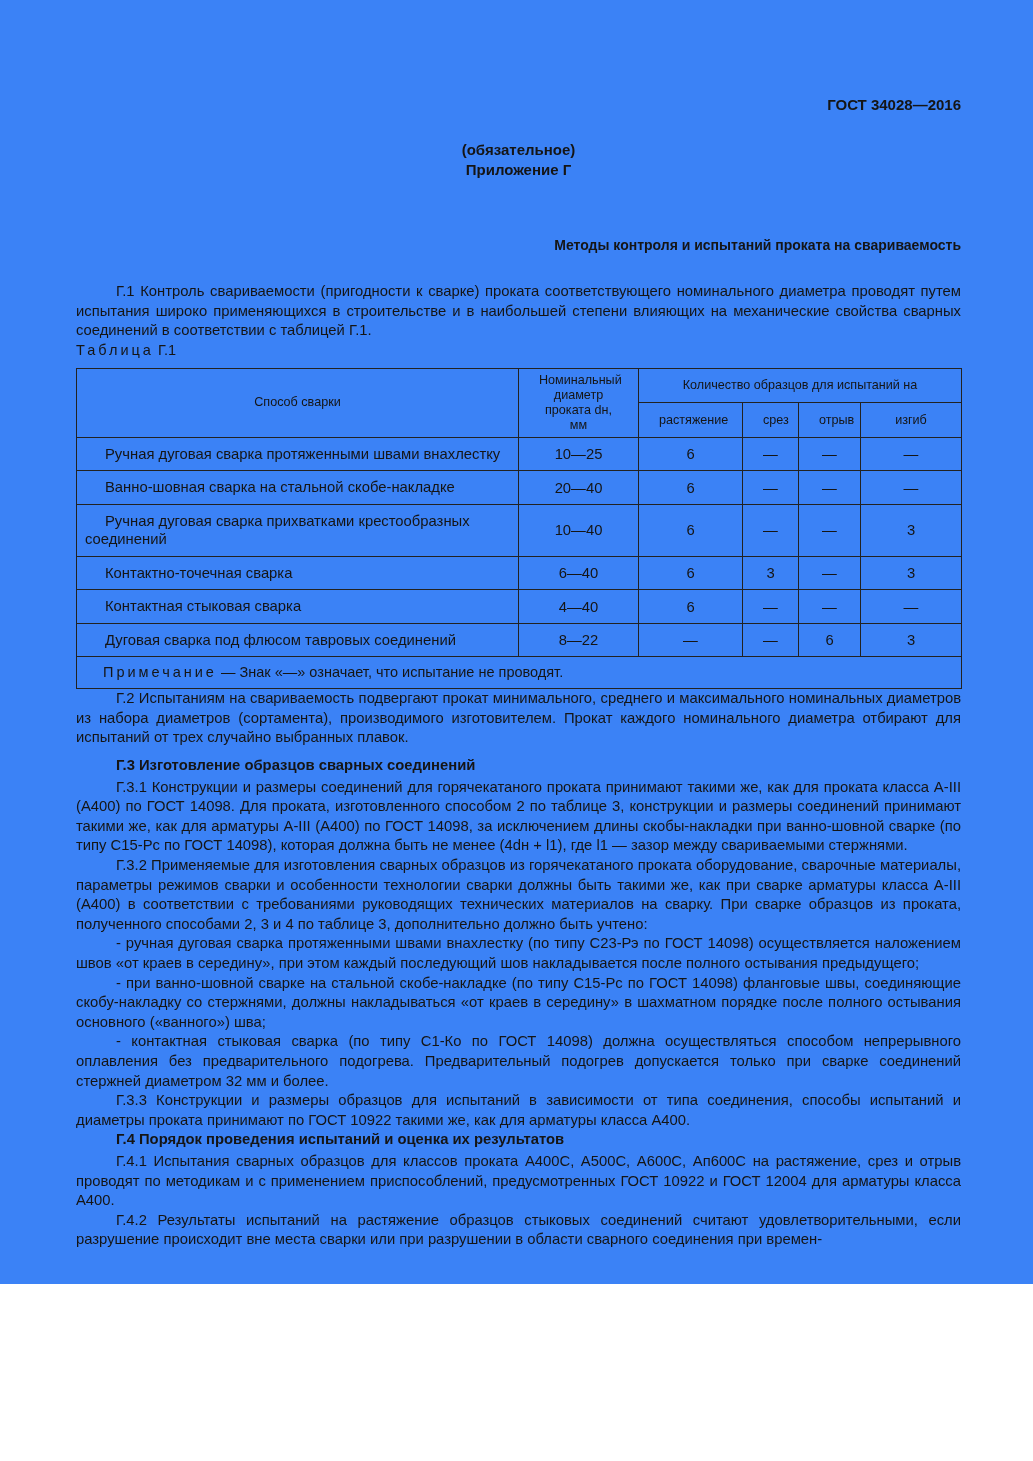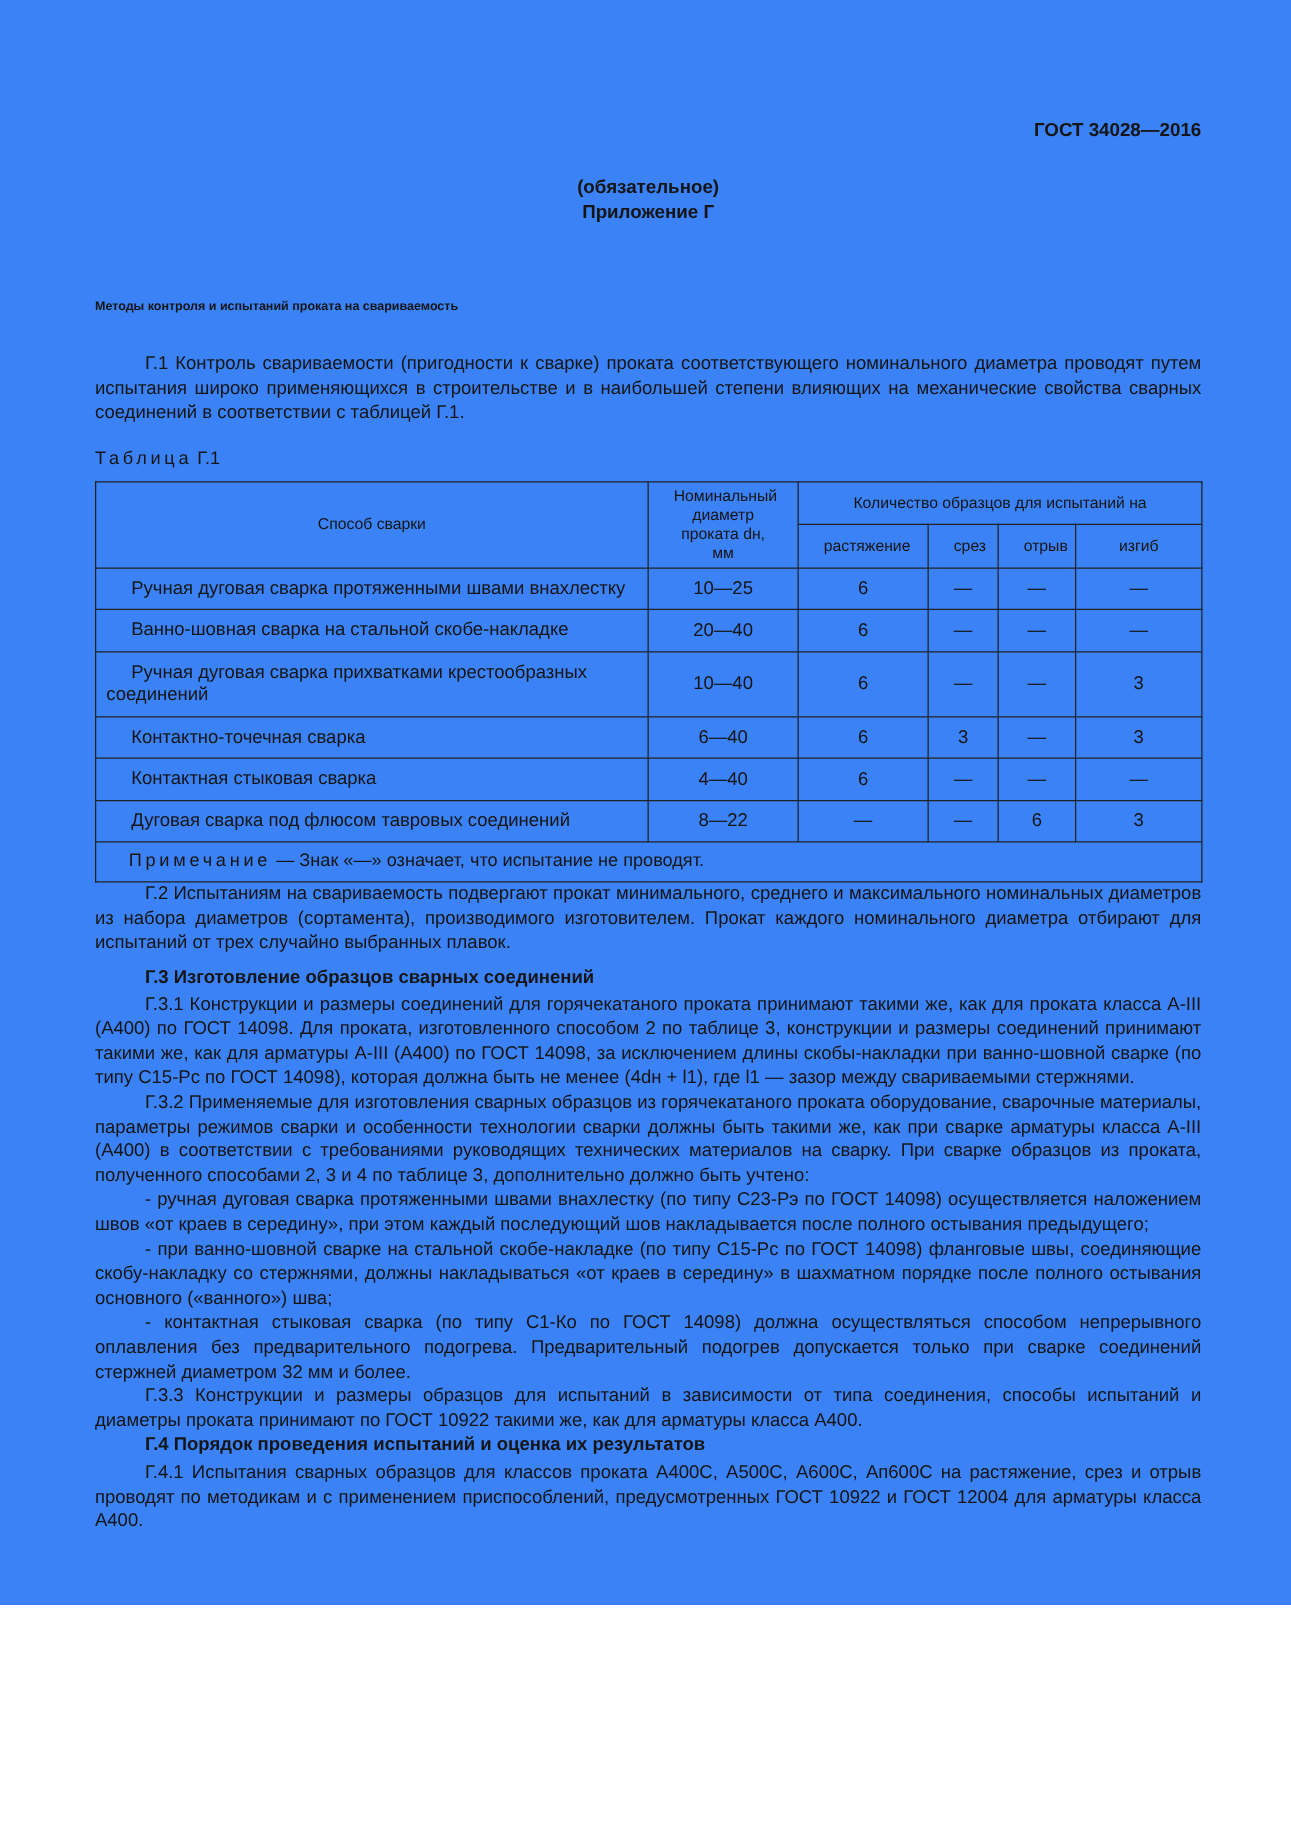--- a/index.html
+++ b/index.html
@@ -10,32 +10,32 @@
     font-family: "Liberation Sans", "DejaVu Sans", sans-serif;
     color: #151515;
   }
   .page { position: relative; width: 1033px; height: 1284px; overflow: hidden; background: #3b82f6; }
   .content { position: absolute; left: 76px; top: 97px; width: 885px; }
 
   .doc-number { text-align: right; font-weight: bold; font-size: 15px; line-height: 16px; }
 
   .appendix { margin-top: 27px; text-align: center; font-weight: bold; font-size: 15px; line-height: 20px; }
 
-  .section-title { margin: 56px 0 0 0; text-align: left; font-weight: bold; font-size: 10px; line-height: 19px; }
+  .section-title { margin: 56px 0 0 0; text-align: right; font-weight: bold; font-size: 14px; line-height: 19px; }
 
   .para {
     margin: 0; font-size: 14.8px; line-height: 19.6px;
     text-align: justify; text-indent: 40px;
   }
   .para.after-title { margin-top: 27px; }
   .para.after-table { }
   .para.heading { font-weight: bold; margin-top: 8px; margin-bottom: 2px; text-align: left; }
   .para.heading-g4 { margin-top: 0; }
 
-  .table-caption { margin-top: 17px; font-size: 14.5px; line-height: 18px; }
+  .table-caption { font-size: 14.5px; line-height: 18px; }
   .cap-label { letter-spacing: 3px; }
 
   table.gtable {
     margin-top: 9px; border-collapse: collapse;
     width: 885px; font-size: 14.8px; table-layout: fixed;
   }
   .gtable th, .gtable td { border: 1px solid #222; }
   .gtable thead th {
     font-weight: normal; font-size: 12.6px; line-height: 15px;
     vertical-align: middle; padding: 4px 20px;
@@ -162,17 +162,18 @@
     <p class="para">- при ванно-шовной сварке на стальной скобе-накладке (по типу С15-Рс по ГОСТ 14098) фланговые швы, соединяющие скобу-накладку со стержнями, должны накладываться «от краев в середину» в шахматном порядке после полного остывания основного («ванного») шва;</p>
 
     <p class="para">- контактная стыковая сварка (по типу С1-Ко по ГОСТ 14098) должна осуществляться способом непрерывного оплавления без предварительного подогрева. Предварительный подогрев допускается только при сварке соединений стержней диаметром 32 мм и более.</p>
 
     <p class="para">Г.3.3 Конструкции и размеры образцов для испытаний в зависимости от типа соединения, способы испытаний и диаметры проката принимают по ГОСТ 10922 такими же, как для арматуры класса А400.</p>
 
     <p class="para heading heading-g4">Г.4 Порядок проведения испытаний и оценка их результатов</p>
 
     <p class="para">Г.4.1 Испытания сварных образцов для классов проката А400С, А500С, А600С, Ап600С на растяжение, срез и отрыв проводят по методикам и с применением приспособлений, предусмотренных ГОСТ 10922 и ГОСТ 12004 для арматуры класса А400.</p>
 
+    <p class="para">Г.4.2 Результаты испытаний на растяжение образцов стыковых соединений считают удовлетворительными, если разрушение происходит вне места сварки или при разрушении в области сварного соединения при времен-</p>
 
   </div>
 
   <div class="page-number">35</div>
 </div>
 
 </body></html>

